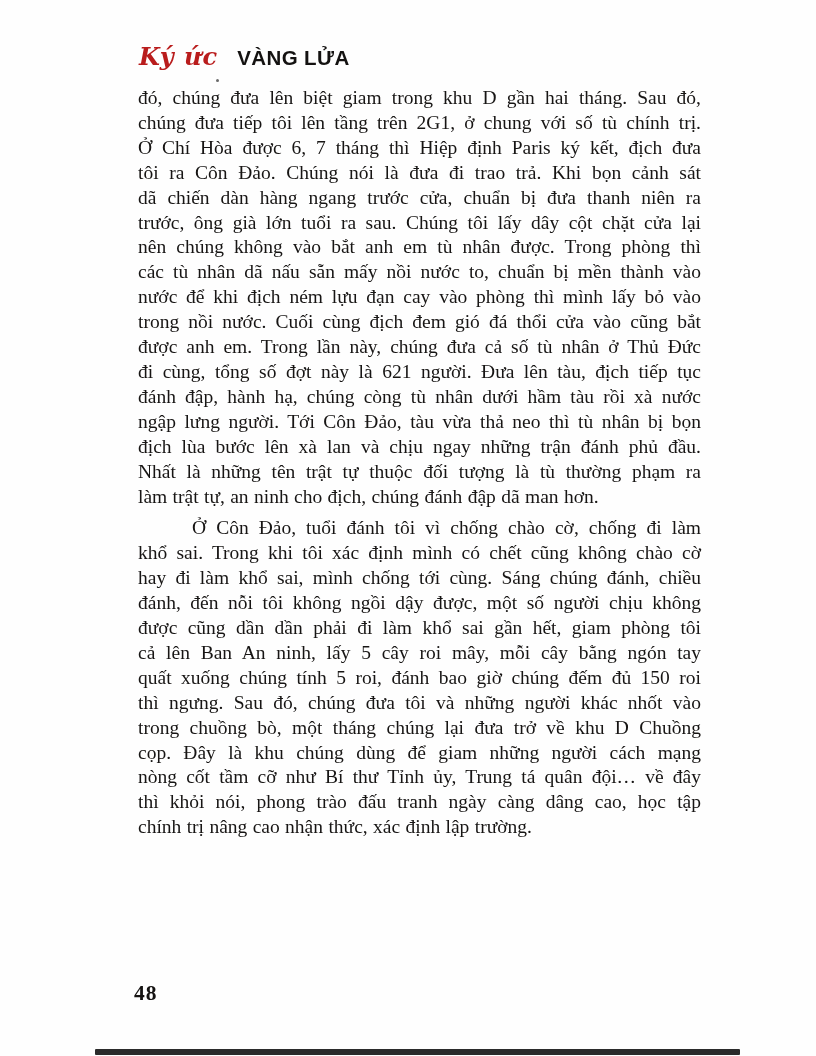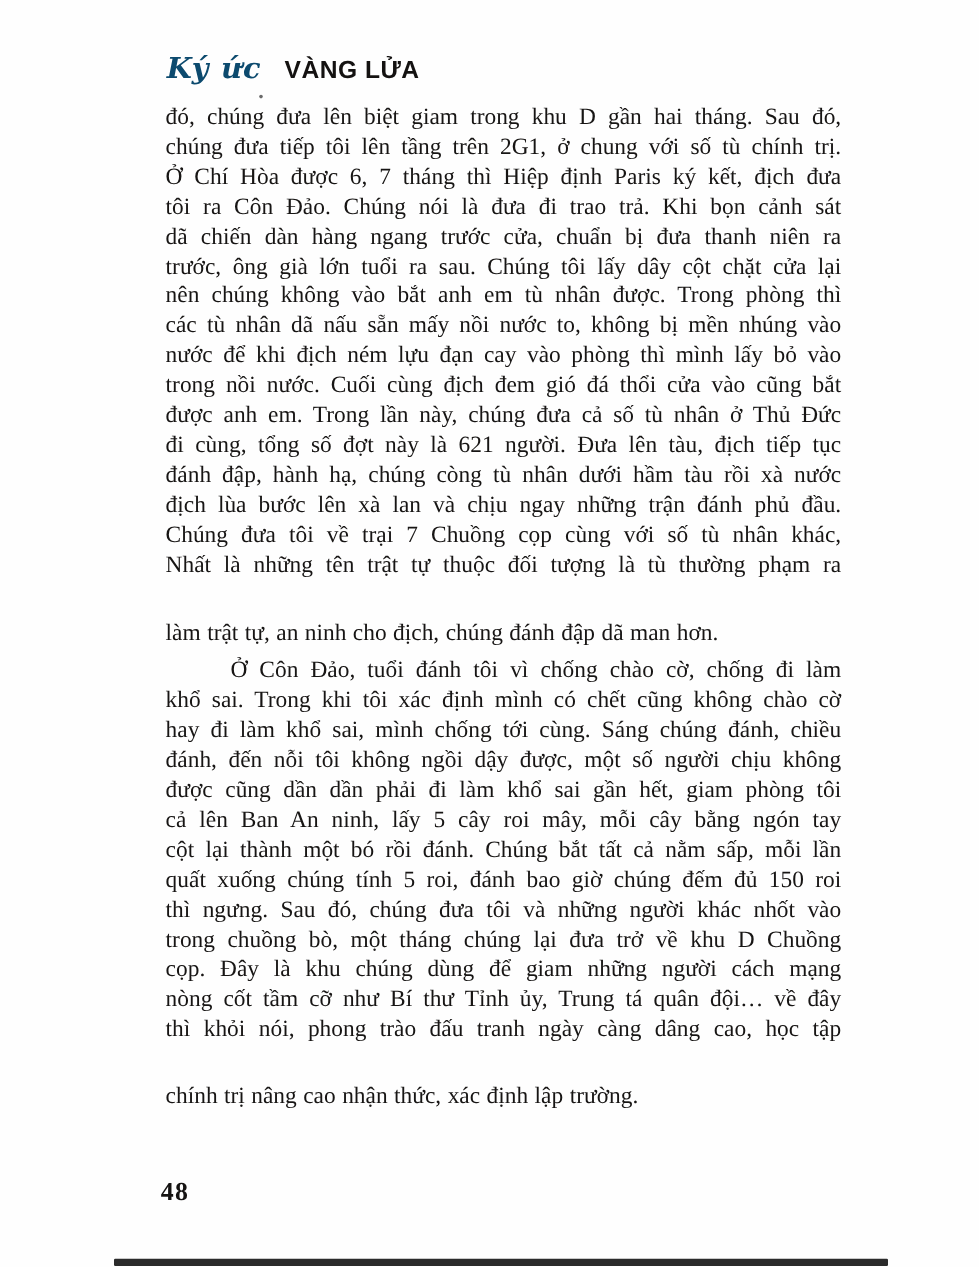--- a/index.html
+++ b/index.html
@@ -23,21 +23,21 @@
     left: 139px;
     top: 42px;
     white-space: nowrap;
   }
   .series-title {
     font-family: "DejaVu Serif", serif;
     font-style: italic;
     font-weight: bold;
     font-size: 24px;
     letter-spacing: 1px;
-    color: #0c4a6e;
+    color: #b91c1c;
   }
   .book-title {
     font-family: "Liberation Sans", sans-serif;
     font-weight: bold;
     font-size: 20.5px;
     letter-spacing: 0.4px;
     margin-left: 19px;
     color: #141211;
   }
   .scan-speckle {
@@ -60,21 +60,20 @@
   .line {
     font-size: 19.5px;
     line-height: 24.9px;
     text-align: justify;
     text-align-last: justify;
     word-spacing: 0.5px;
     white-space: normal;
   }
   .line.last {
     text-align-last: left;
-    margin-top: 31px;
   }
   .line.indent {
     text-indent: 54px;
   }
   .page-number {
     position: absolute;
     left: 134px;
     top: 981px;
     font-family: "Liberation Serif", serif;
     font-weight: bold;
@@ -106,39 +105,38 @@
 
   <div class="text-block">
       <div class="paragraph">
         <div class="line">đó, chúng đưa lên biệt giam trong khu D gần hai tháng. Sau đó,</div>
         <div class="line">chúng đưa tiếp tôi lên tầng trên 2G1, ở chung với số tù chính trị.</div>
         <div class="line">Ở Chí Hòa được 6, 7 tháng thì Hiệp định Paris ký kết, địch đưa</div>
         <div class="line">tôi ra Côn Đảo. Chúng nói là đưa đi trao trả. Khi bọn cảnh sát</div>
         <div class="line">dã chiến dàn hàng ngang trước cửa, chuẩn bị đưa thanh niên ra</div>
         <div class="line">trước, ông già lớn tuổi ra sau. Chúng tôi lấy dây cột chặt cửa lại</div>
         <div class="line">nên chúng không vào bắt anh em tù nhân được. Trong phòng thì</div>
-        <div class="line">các tù nhân dã nấu sẵn mấy nồi nước to, không bị mền nhúng vào</div>
+        <div class="line">các tù nhân dã nấu sẵn mấy nồi nước to, chuẩn bị mền thành vào</div>
         <div class="line">nước để khi địch ném lựu đạn cay vào phòng thì mình lấy bỏ vào</div>
         <div class="line">trong nồi nước. Cuối cùng địch đem gió đá thổi cửa vào cũng bắt</div>
         <div class="line">được anh em. Trong lần này, chúng đưa cả số tù nhân ở Thủ Đức</div>
         <div class="line">đi cùng, tổng số đợt này là 621 người. Đưa lên tàu, địch tiếp tục</div>
         <div class="line">đánh đập, hành hạ, chúng còng tù nhân dưới hầm tàu rồi xà nước</div>
+        <div class="line">ngập lưng người. Tới Côn Đảo, tàu vừa thả neo thì tù nhân bị bọn</div>
         <div class="line">địch lùa bước lên xà lan và chịu ngay những trận đánh phủ đầu.</div>
-        <div class="line">Chúng đưa tôi về trại 7 Chuồng cọp cùng với số tù nhân khác,</div>
         <div class="line">Nhất là những tên trật tự thuộc đối tượng là tù thường phạm ra</div>
         <div class="line last">làm trật tự, an ninh cho địch, chúng đánh đập dã man hơn.</div>
       </div>
       <div class="paragraph">
         <div class="line indent">Ở Côn Đảo, tuổi đánh tôi vì chống chào cờ, chống đi làm</div>
         <div class="line">khổ sai. Trong khi tôi xác định mình có chết cũng không chào cờ</div>
         <div class="line">hay đi làm khổ sai, mình chống tới cùng. Sáng chúng đánh, chiều</div>
         <div class="line">đánh, đến nỗi tôi không ngồi dậy được, một số người chịu không</div>
         <div class="line">được cũng dần dần phải đi làm khổ sai gần hết, giam phòng tôi</div>
         <div class="line">cả lên Ban An ninh, lấy 5 cây roi mây, mỗi cây bằng ngón tay</div>
-        <div class="line">cột lại thành một bó rồi đánh. Chúng bắt tất cả nằm sấp, mỗi lần</div>
         <div class="line">quất xuống chúng tính 5 roi, đánh bao giờ chúng đếm đủ 150 roi</div>
         <div class="line">thì ngưng. Sau đó, chúng đưa tôi và những người khác nhốt vào</div>
         <div class="line">trong chuồng bò, một tháng chúng lại đưa trở về khu D Chuồng</div>
         <div class="line">cọp. Đây là khu chúng dùng để giam những người cách mạng</div>
         <div class="line">nòng cốt tầm cỡ như Bí thư Tỉnh ủy, Trung tá quân đội… về đây</div>
         <div class="line">thì khỏi nói, phong trào đấu tranh ngày càng dâng cao, học tập</div>
         <div class="line last">chính trị nâng cao nhận thức, xác định lập trường.</div>
       </div>
     </div>
 

